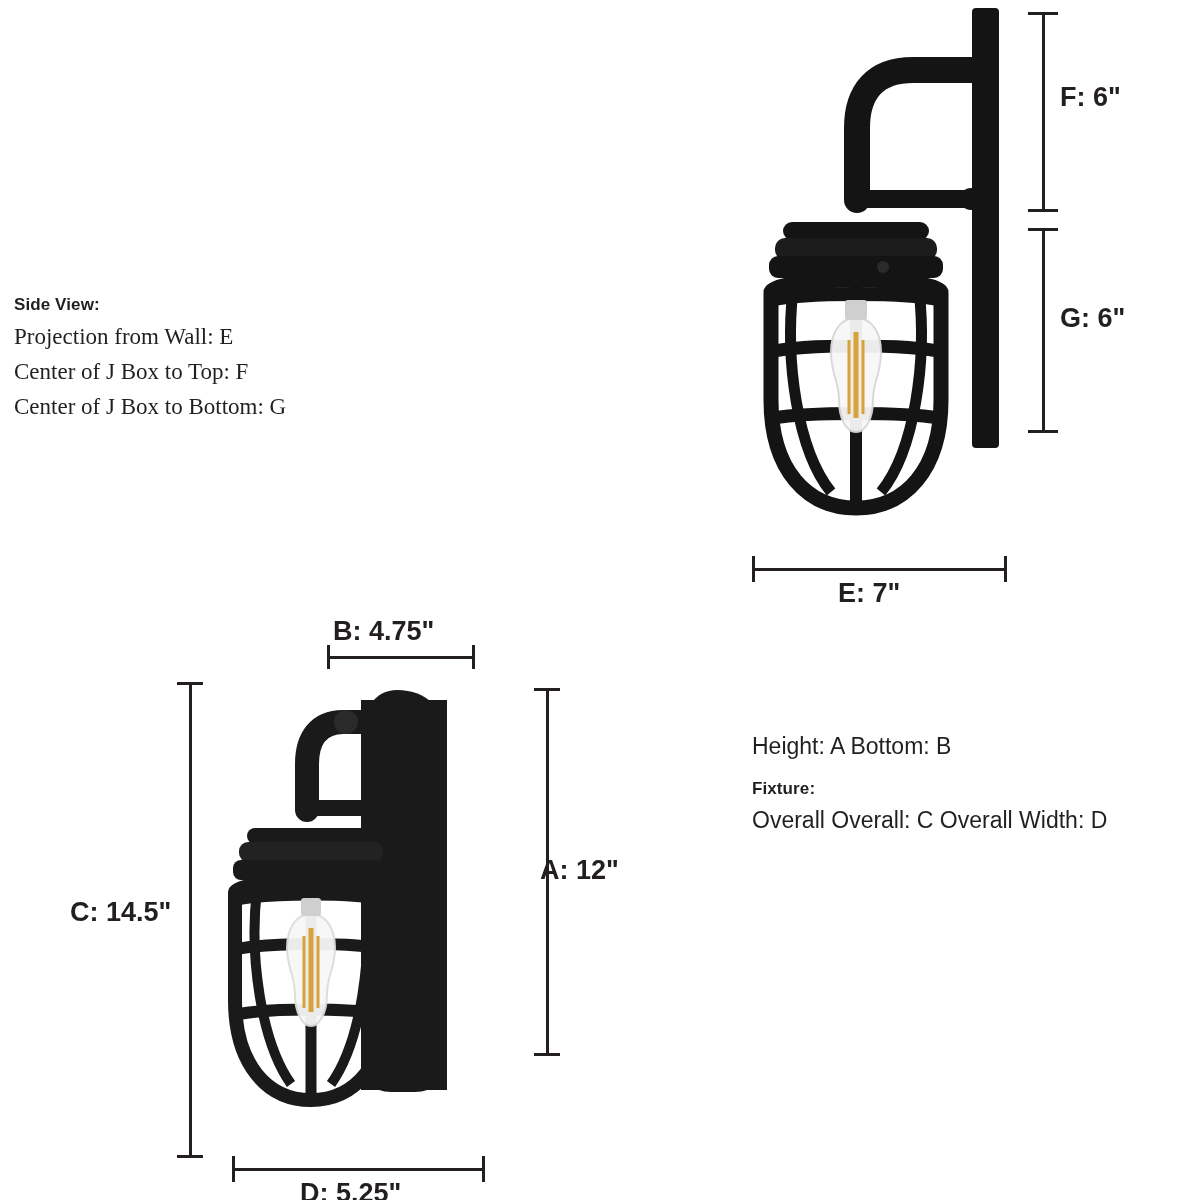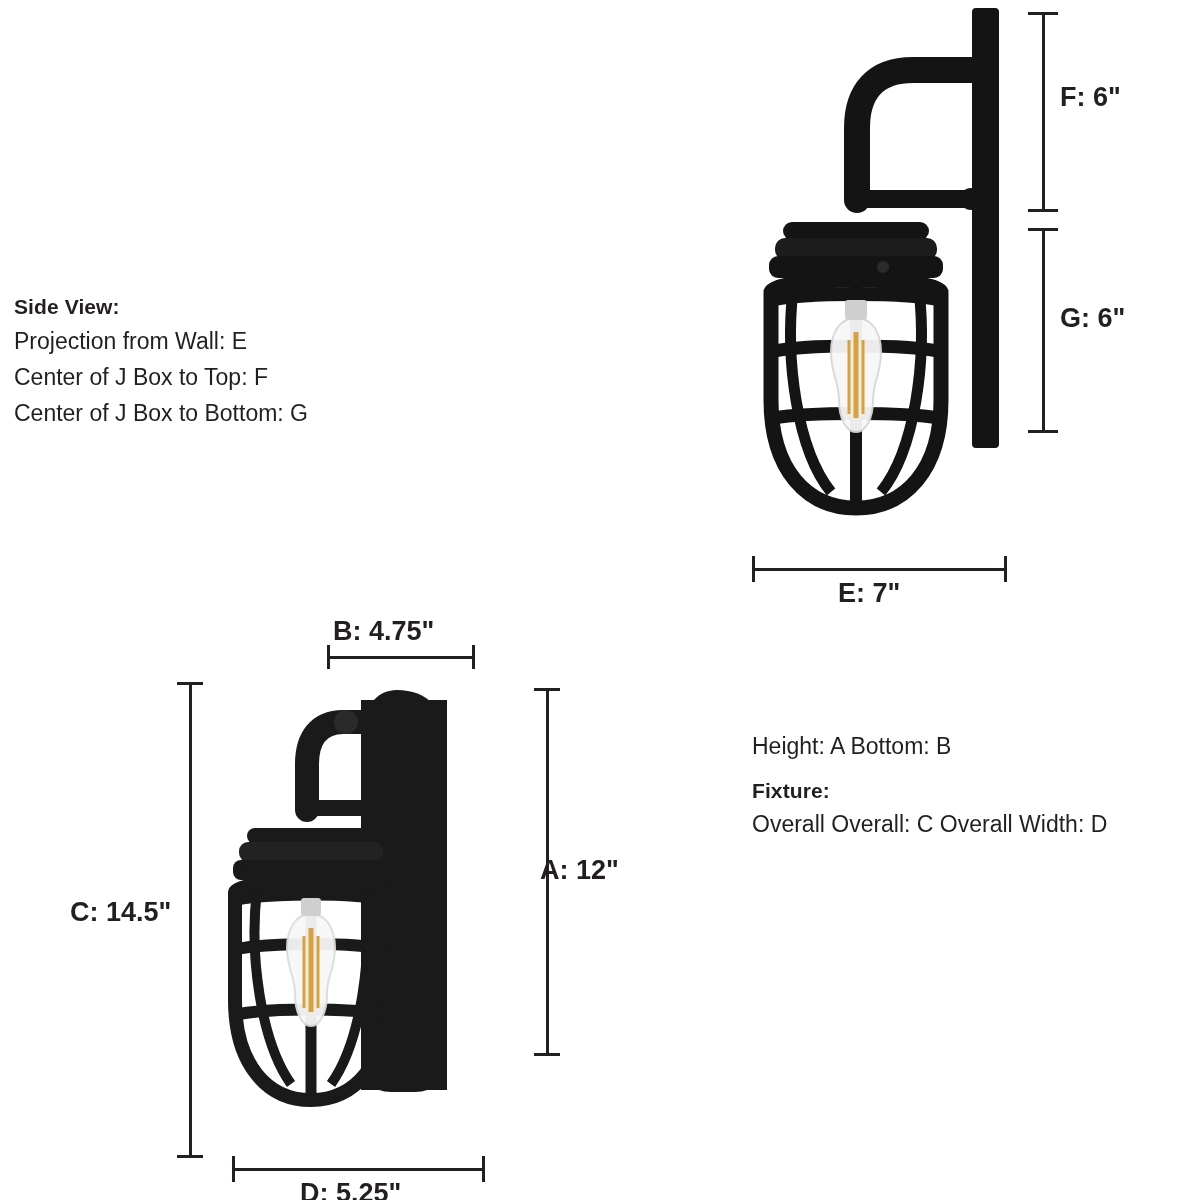--- a/index.html
+++ b/index.html
@@ -12,21 +12,21 @@
     height: 1200px;
     position: relative;
     font-family: "Liberation Sans", sans-serif;
     color: #231f20;
     overflow: hidden;
   }
   .abs { position: absolute; }
 
   
   .txt-head {
-    font-size: 21px;
+    font-size: 17px;
     font-weight: 700;
     letter-spacing: .1px;
     color: #231f20;
     white-space: nowrap;
   }
   .txt-line {
     font-size: 23px;
     font-weight: 400;
     color: #231f20;
     white-space: nowrap;
@@ -42,21 +42,21 @@
   .dline-h { position: absolute; height: 3px; background: #231f20; }
   .dline-v { position: absolute; width: 3px; background: #231f20; }
   .tick-v  { position: absolute; width: 3px; background: #231f20; }
   .tick-h  { position: absolute; height: 3px; background: #231f20; }
 
   
   .fixture-svg { position: absolute; }
 
   
   #side-view-text { left: 14px; top: 295px; }
-  #side-view-text .txt-line { margin-top: 9px; }
+  #side-view-text .txt-line { margin-top: 9px; font-family: Liberation Serif, serif; }
 
   
   #spec-text { left: 752px; top: 725px; }
   #spec-text .txt-line { margin-top: 8px; }
   #spec-text .txt-head.second { margin-top: 19px; }
 </style>
 </head>
 <body>
 
 <svg class="fixture-svg" style="left:735px; top:0px;" width="300" height="530" viewBox="0 0 300 530">

